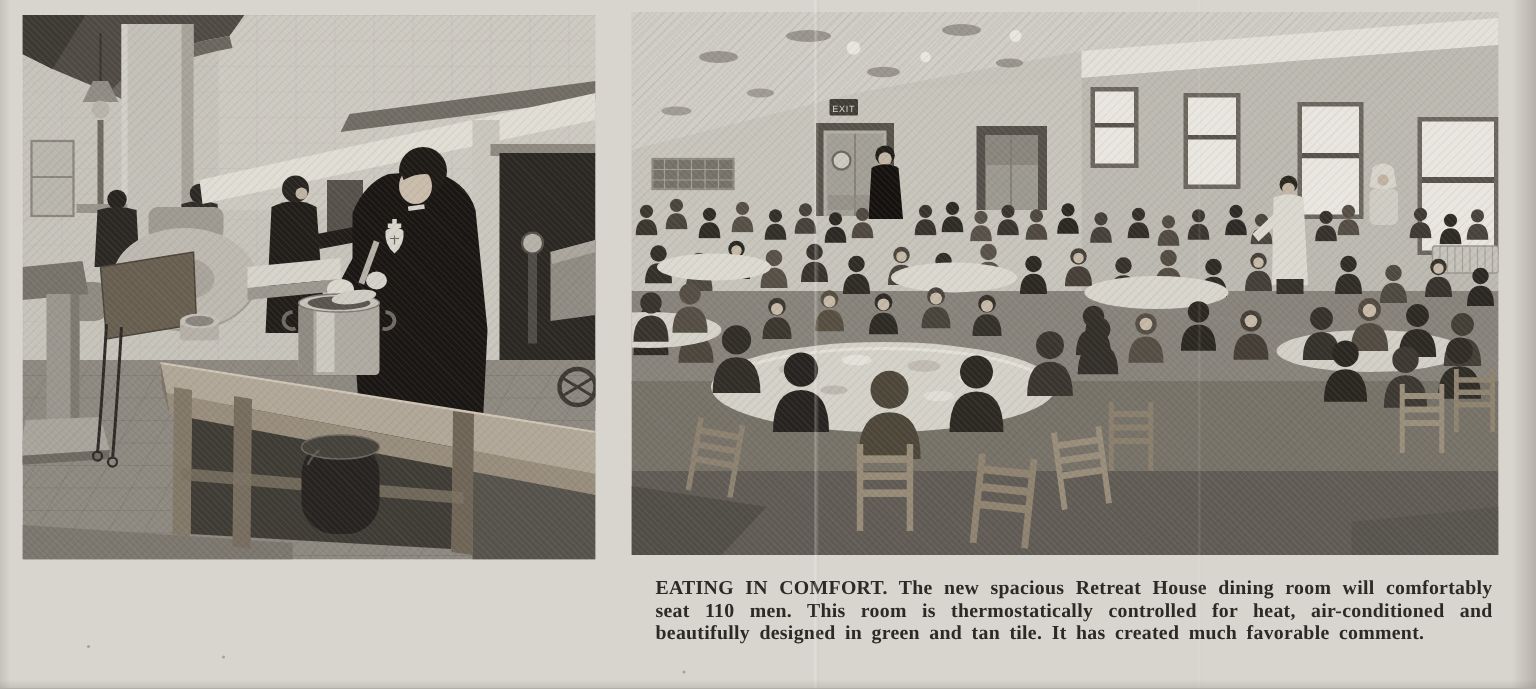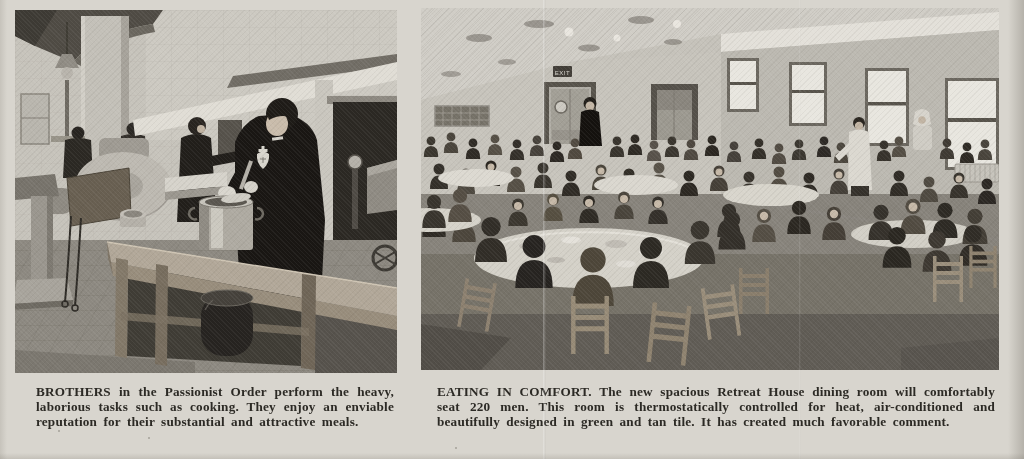--- a/index.html
+++ b/index.html
@@ -477,23 +477,22 @@
         <use href="#chairb" x="318" y="260" width="30" height="46" fill="#8a7e6c"></use>
         <use href="#chairb" x="512" y="248" width="30" height="46" fill="#9a8e7b"></use>
         <use href="#chairb" x="548" y="238" width="28" height="42" fill="#8f8370"></use>
       </g>
 
       <path d="M0,316 L90,330 L60,362 L0,362 Z" fill="#4e4a44" opacity=".8"></path>
       <path d="M480,340 L578,330 L578,362 L480,362 Z" fill="#55514b" opacity=".7"></path>
     </svg>
   </figure>
 
-  <p class="caption caption-left"><span>BROTHERS</span> <span>in the Passionist Order perform the heavy, laborious tasks such as cooking.  They enjoy an enviable reputation for their substantial and attractive meals.</span></p>
-
-  <p class="caption caption-right"><span>EATING IN COMFORT.</span> <span>The new spacious Retreat House dining room will comfortably seat 220 men.  This room is thermostatically controlled for heat, air-conditioned and beautifully designed in green and tan tile.  It has created much favorable comment.</span></p>
+
+  <p class="caption caption-right"><span>EATING IN COMFORT.</span> <span>The new spacious Retreat House dining room will comfortably seat 110 men.  This room is thermostatically controlled for heat, air-conditioned and beautifully designed in green and tan tile.  It has created much favorable comment.</span></p>
 
   <div class="crease crease-main"></div>
   <div class="crease crease-faint"></div>
   <div class="edge edge-right"></div>
   <div class="edge edge-left"></div>
   <div class="edge edge-bottom"></div>
   <div class="speck" style="left:148px; top:437px;"></div>
   <div class="speck" style="left:455px; top:447px;"></div>
   <div class="speck" style="left:58px; top:430px;"></div>
 

